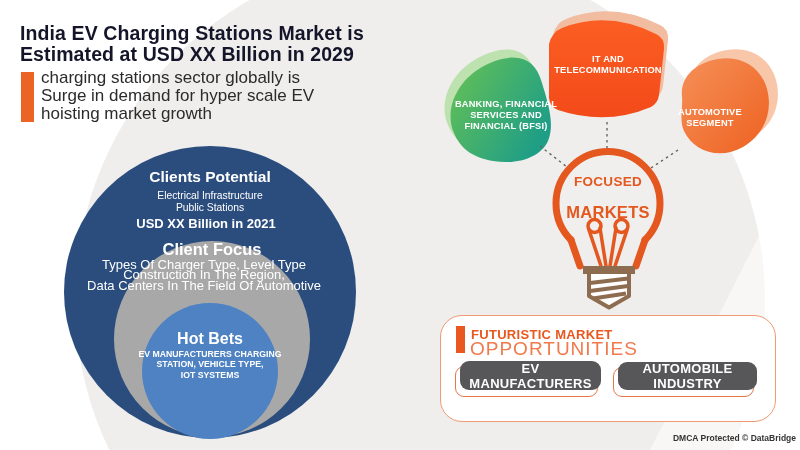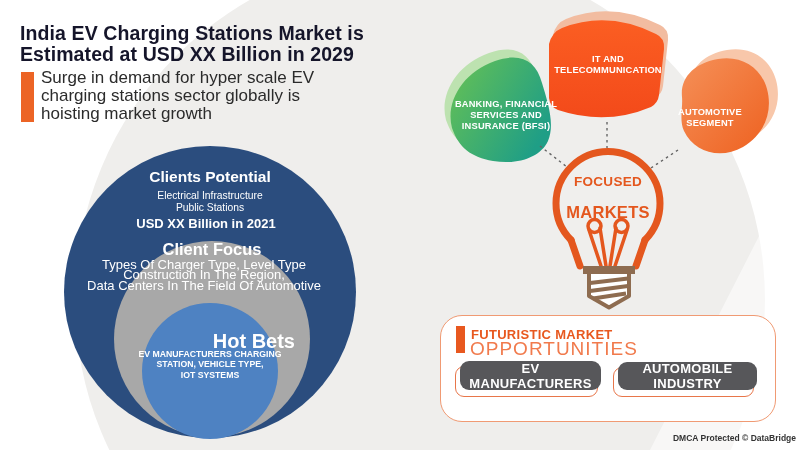--- a/index.html
+++ b/index.html
@@ -20,21 +20,21 @@
   .circ{border-radius:50%;}
   #c-outer{left:64px;top:146px;width:292px;height:292px;background:#2b4d7e;}
   #c-mid{left:114px;top:241px;width:196px;height:196px;background:#a8a8a8;}
   #c-inner{left:142px;top:303px;width:136px;height:136px;background:#4e82c2;}
   .ctext{position:absolute;text-align:center;color:#fff;}
   #t-outer{left:64px;top:168px;width:292px;font-size:15.5px;font-weight:600;}
   #t-outer-sub{left:64px;top:190px;width:292px;font-size:10.3px;line-height:11.5px;}
   #t-outer-val{left:60px;top:216px;width:292px;font-size:13px;font-weight:700;}
   #t-mid{left:92px;top:240px;width:240px;font-size:16.5px;font-weight:600;}
   #t-mid-sub{left:84px;top:260px;width:240px;font-size:13px;line-height:10.3px;}
-  #t-inner{left:125px;top:330px;width:170px;font-size:20px;font-weight:600;text-align:right;}
+  #t-inner{left:125px;top:330px;width:170px;font-size:16px;font-weight:600;}
   #t-inner-sub{left:125px;top:349px;width:170px;font-size:8.7px;font-weight:700;line-height:10.4px;}
   
   #market-svg{left:430px;top:0;width:370px;height:320px;}
   .petal-lbl{position:absolute;text-align:center;color:#fff;font-size:9.3px;font-weight:600;
              line-height:10.8px;letter-spacing:.2px;}
   #lbl-bfsi{left:450px;top:99px;width:112px;}
   #lbl-it{left:544px;top:54px;width:128px;}
   #lbl-auto{left:654px;top:107px;width:112px;}
   #bulb-label{left:548px;top:175px;width:120px;text-align:center;color:#e4571e;}
   #bulb-l1{font-size:13.5px;font-weight:800;line-height:14px;letter-spacing:.3px;}
@@ -62,22 +62,22 @@
 
   <div class="abs" id="bg-blob"></div>
   <div class="abs" id="bg-wedge"></div>
 
   <div class="abs z" id="title">
     <div>India EV Charging Stations Market is</div>
     <div>Estimated at USD XX Billion in 2029</div>
   </div>
   <div class="abs z" id="sub-bar"></div>
   <div class="abs z" id="subtitle">
+    <div>charging stations sector globally is</div>
     <div>Surge in demand for hyper scale EV</div>
-    <div>charging stations sector globally is</div>
     <div>hoisting market growth</div>
   </div>
 
   <div class="abs z circ" id="c-outer"></div>
   <div class="abs z circ" id="c-mid"></div>
   <div class="abs z circ" id="c-inner"></div>
 
   <div class="ctext z" id="t-outer">Clients Potential</div>
   <div class="ctext z" id="t-outer-sub">
     <div>Electrical Infrastructure</div>
@@ -133,21 +133,21 @@
       <path d="M 159,230 L 171,266 M 170,228 L 176,266 M 197,230 L 185,266 M 186,228 L 180,266"></path>
     </g>
     <path d="M 153,266 L 205,266 L 205,274 L 153,274 Z" fill="#8e6c50"></path>
     <path d="M 159,274 L 159,296 L 179,307.5 L 199,296 L 199,274" fill="#ffffff" stroke="#8e6c50" stroke-width="4" stroke-linejoin="round"></path>
     <path d="M 160,283 L 198,278.5 M 160,291 L 198,286 M 163,298.5 L 196,293.5" stroke="#8e6c50" stroke-width="3.8" fill="none"></path>
   </svg>
 
   <div class="petal-lbl z" id="lbl-bfsi">
     <div>BANKING, FINANCIAL</div>
     <div>SERVICES AND</div>
-    <div>INSURANCE (BFSI)</div>
+    <div>FINANCIAL (BFSI)</div>
   </div>
   <div class="petal-lbl z" id="lbl-it">
     <div>IT AND</div>
     <div>TELECOMMUNICATION</div>
   </div>
   <div class="petal-lbl z" id="lbl-auto">
     <div>AUTOMOTIVE</div>
     <div>SEGMENT</div>
   </div>
   <div class="abs z" id="bulb-label">

